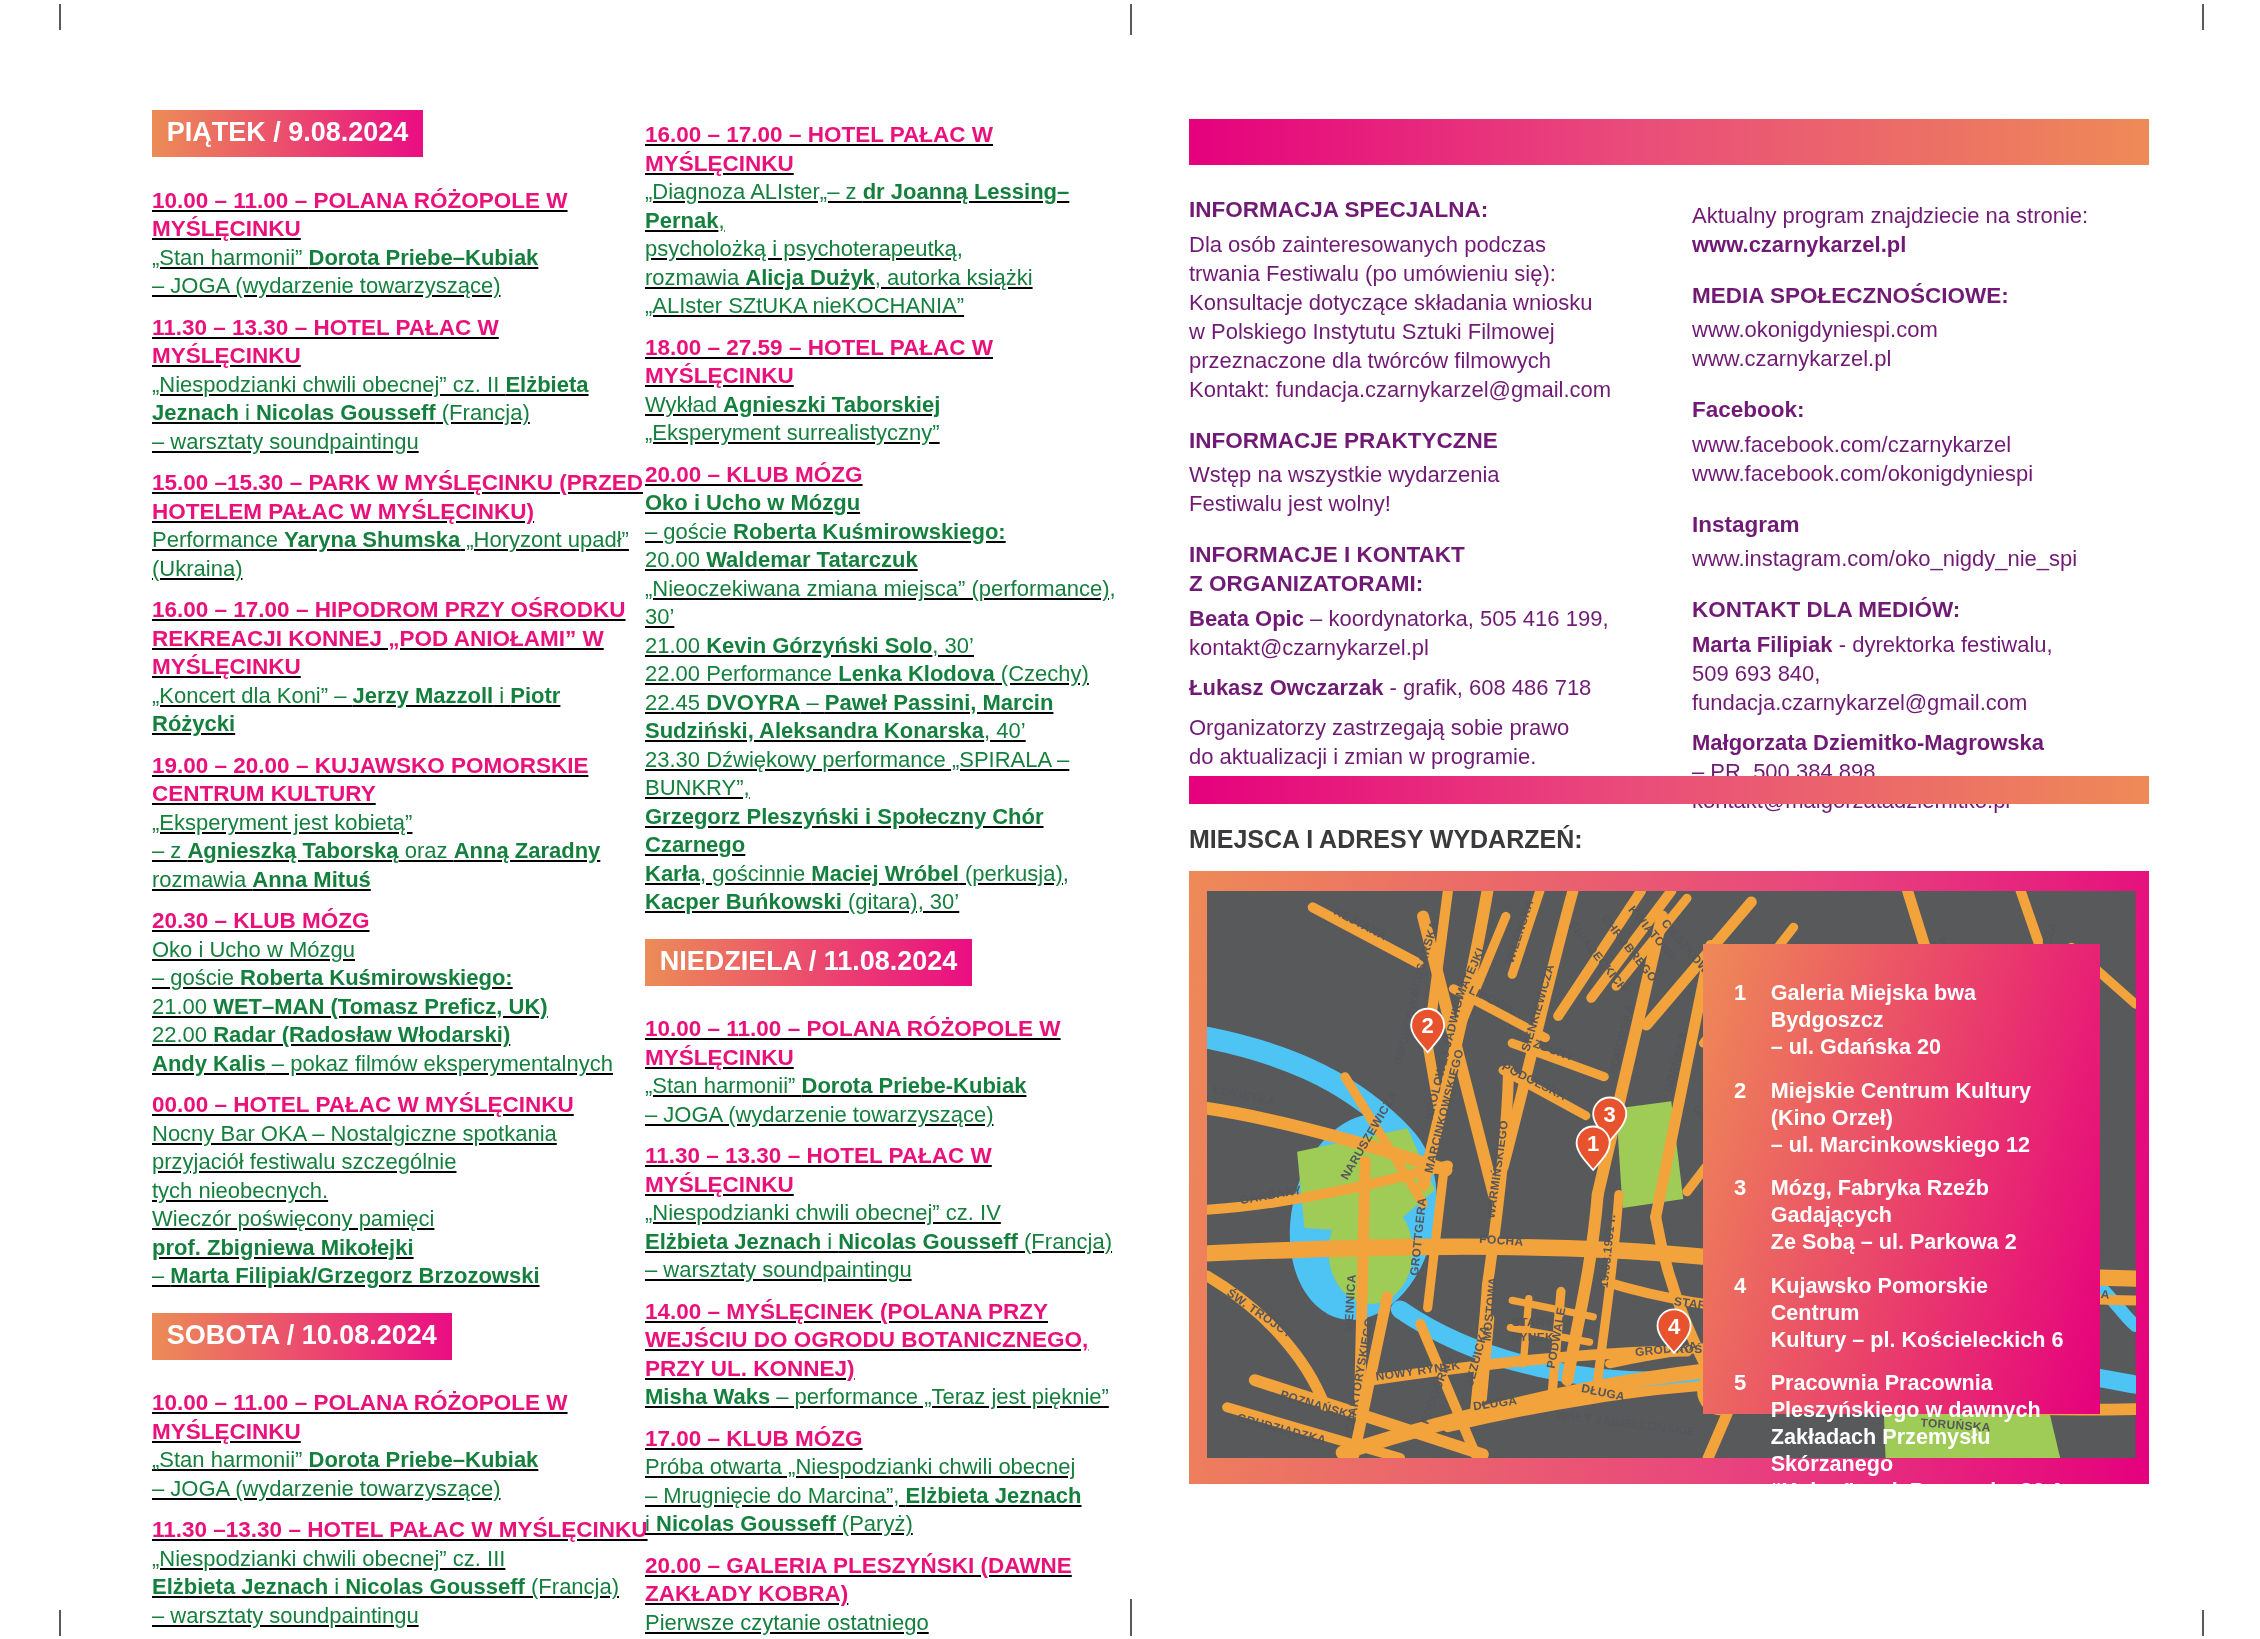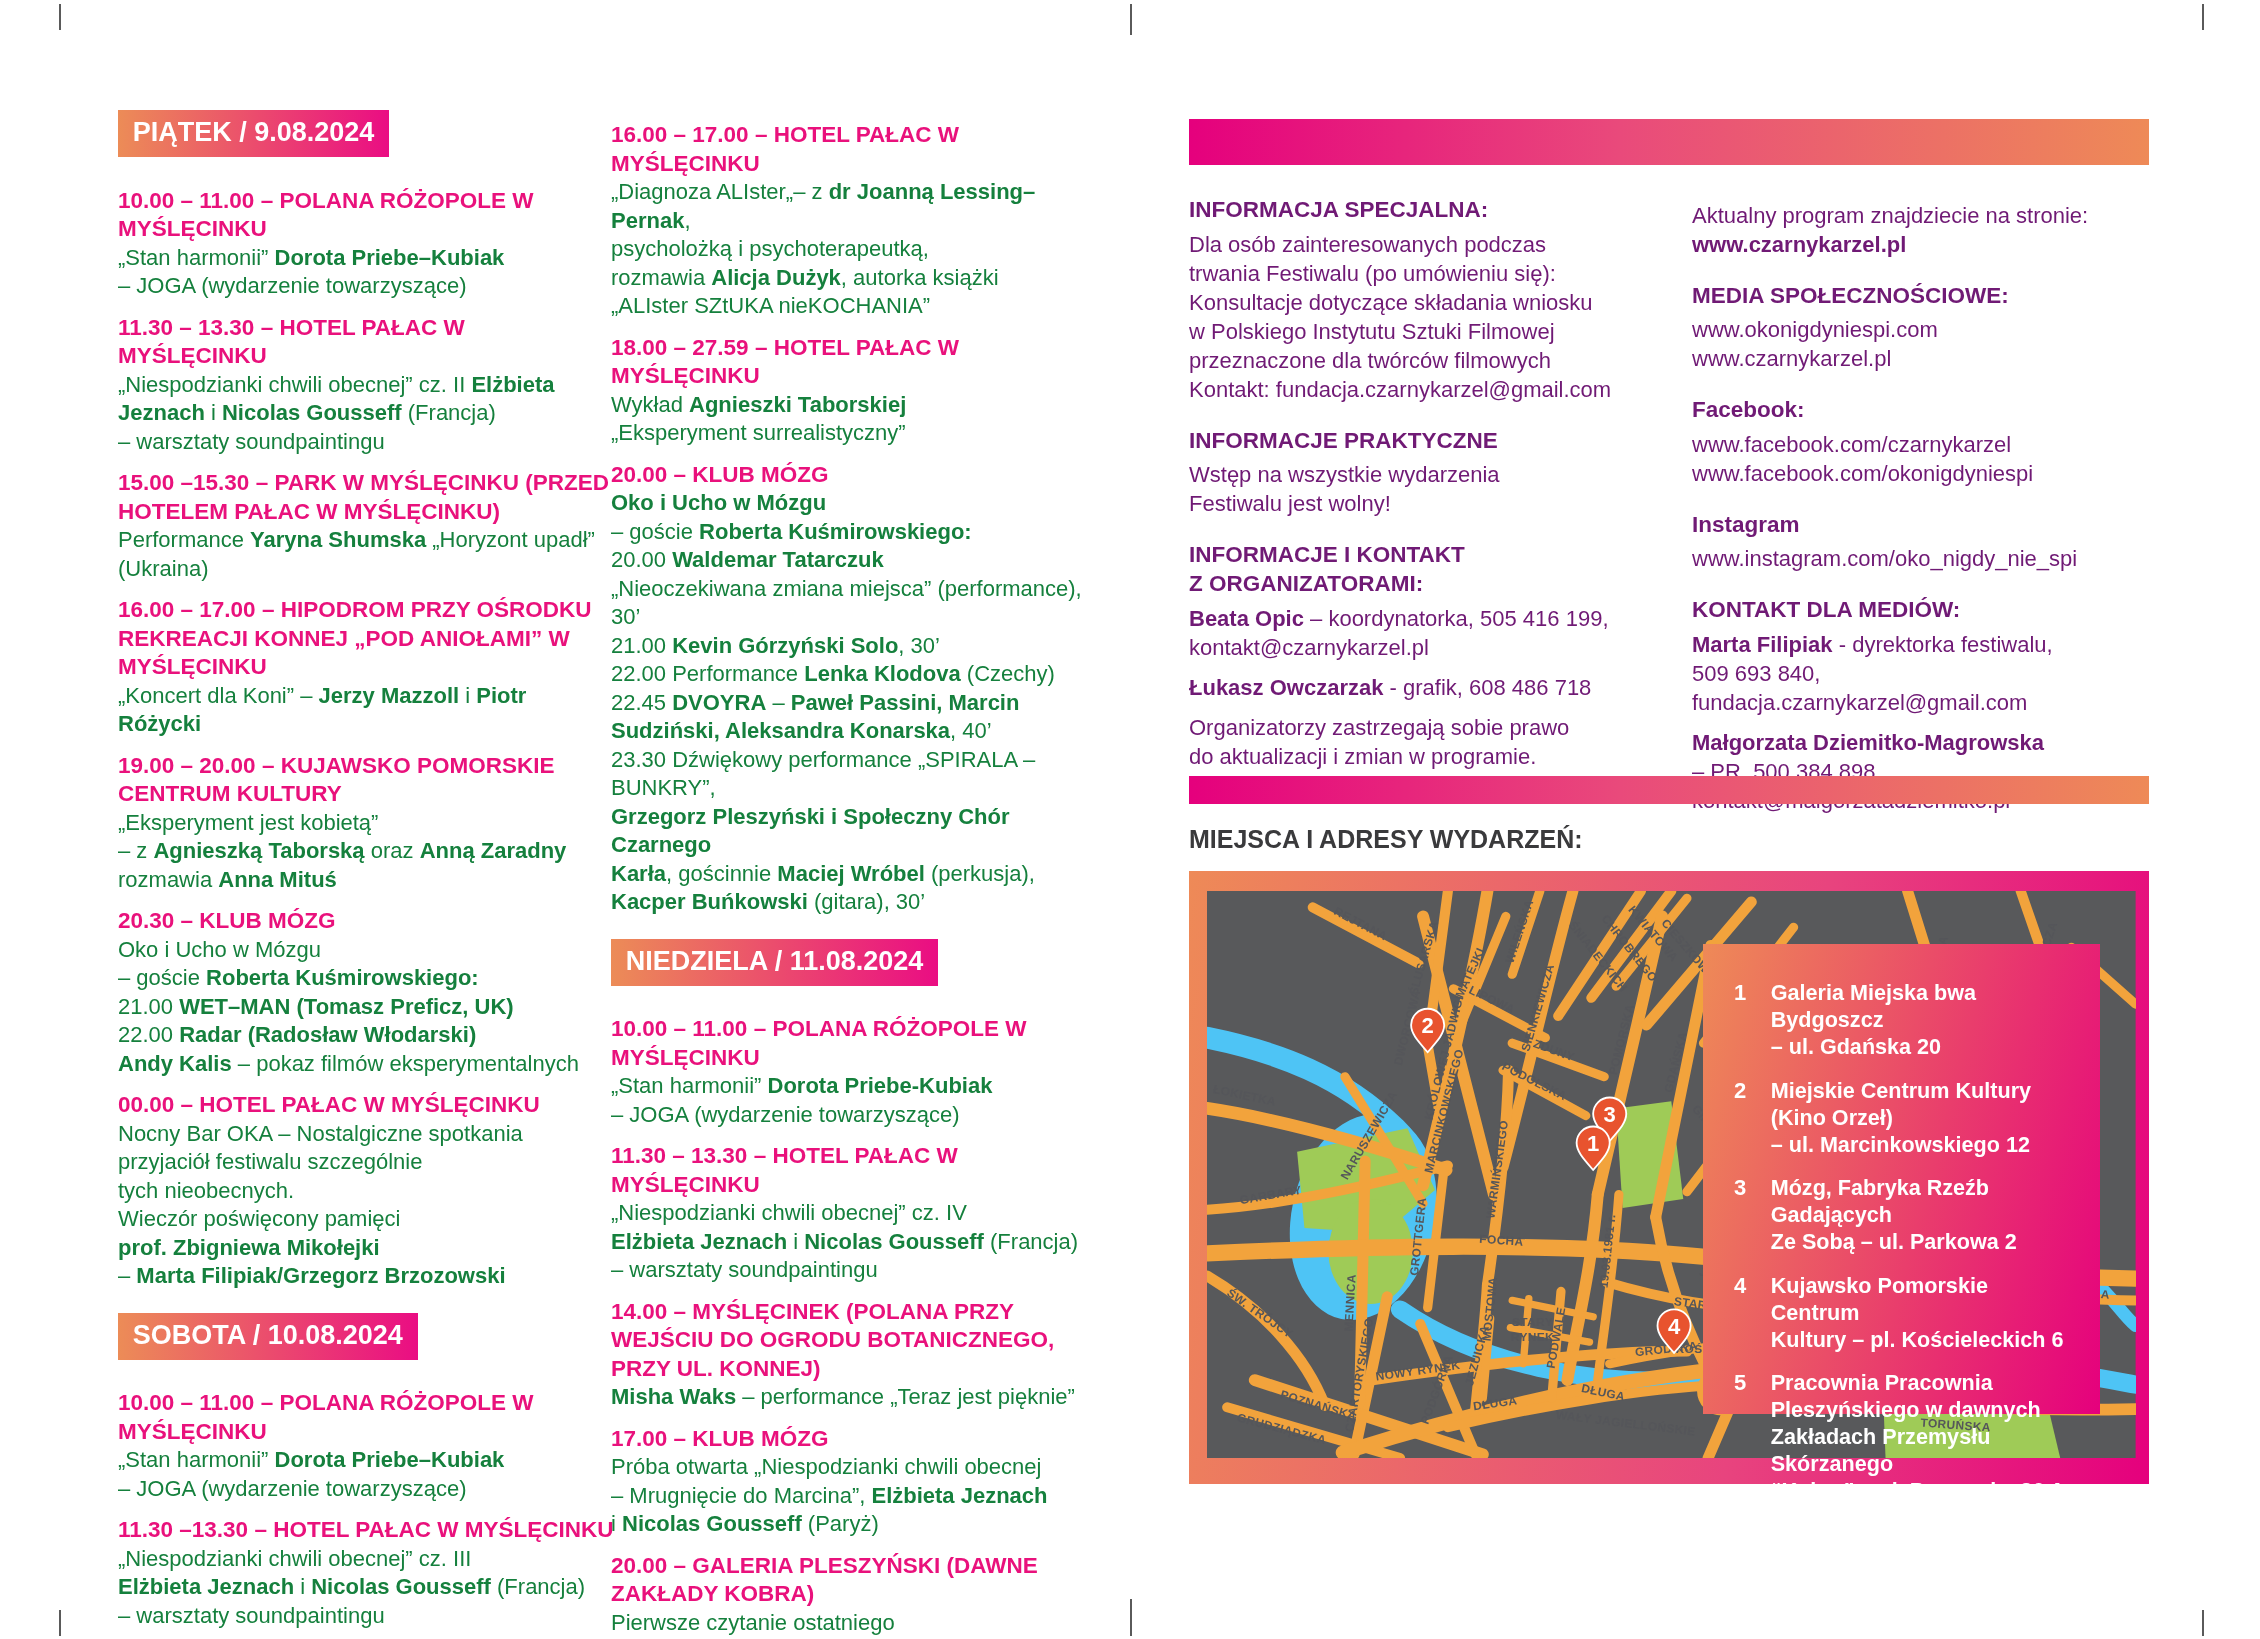--- a/index.html
+++ b/index.html
@@ -4,27 +4,27 @@
 <style>
   html,body{margin:0;padding:0;background:#ffffff;}
   body{font-family:"Liberation Sans", sans-serif;}
   .sheet{position:relative;width:2261px;height:1639px;background:#fff;overflow:hidden;}
   strong{font-weight:bold;}
 
   
   .crop{position:absolute;width:1.8px;background:#5a5a5a;}
 
   
-  .pcol{position:absolute;width:496px;}
+  .pcol{position:absolute;width:496px;margin-left:34px;}
   #col1{left:118px;top:110px;}
   #col2{left:611px;top:108px;}
   .day-badge{display:inline-block;background:linear-gradient(90deg,#EC8C57,#EA0D83);
     color:#fff;font-weight:bold;font-size:27px;line-height:27px;padding:9.2px 14.7px 11px;margin:22px 0 16.5px;}
   .day-badge:first-child{margin-top:0;}
-  .event{margin-top:13px;}
+  .event{margin-top:13px;text-decoration:underline;}
   .event-title{color:#E9117C;font-weight:bold;font-size:22.5px;line-height:28.5px;}
   .event-line{color:#15803d;font-size:22px;line-height:28.5px;}
 
   
   .bar{position:absolute;left:1189px;width:960px;background:linear-gradient(90deg,#E5007D 0%,#E94A7B 45%,#EE8A57 100%);}
   #bar1{top:119px;height:46px;}
   #bar2{top:776px;height:27.5px;}
   .icol{position:absolute;width:441px;}
   #infoA{left:1189px;top:195px;}
   #infoB{left:1692px;top:195px;}

